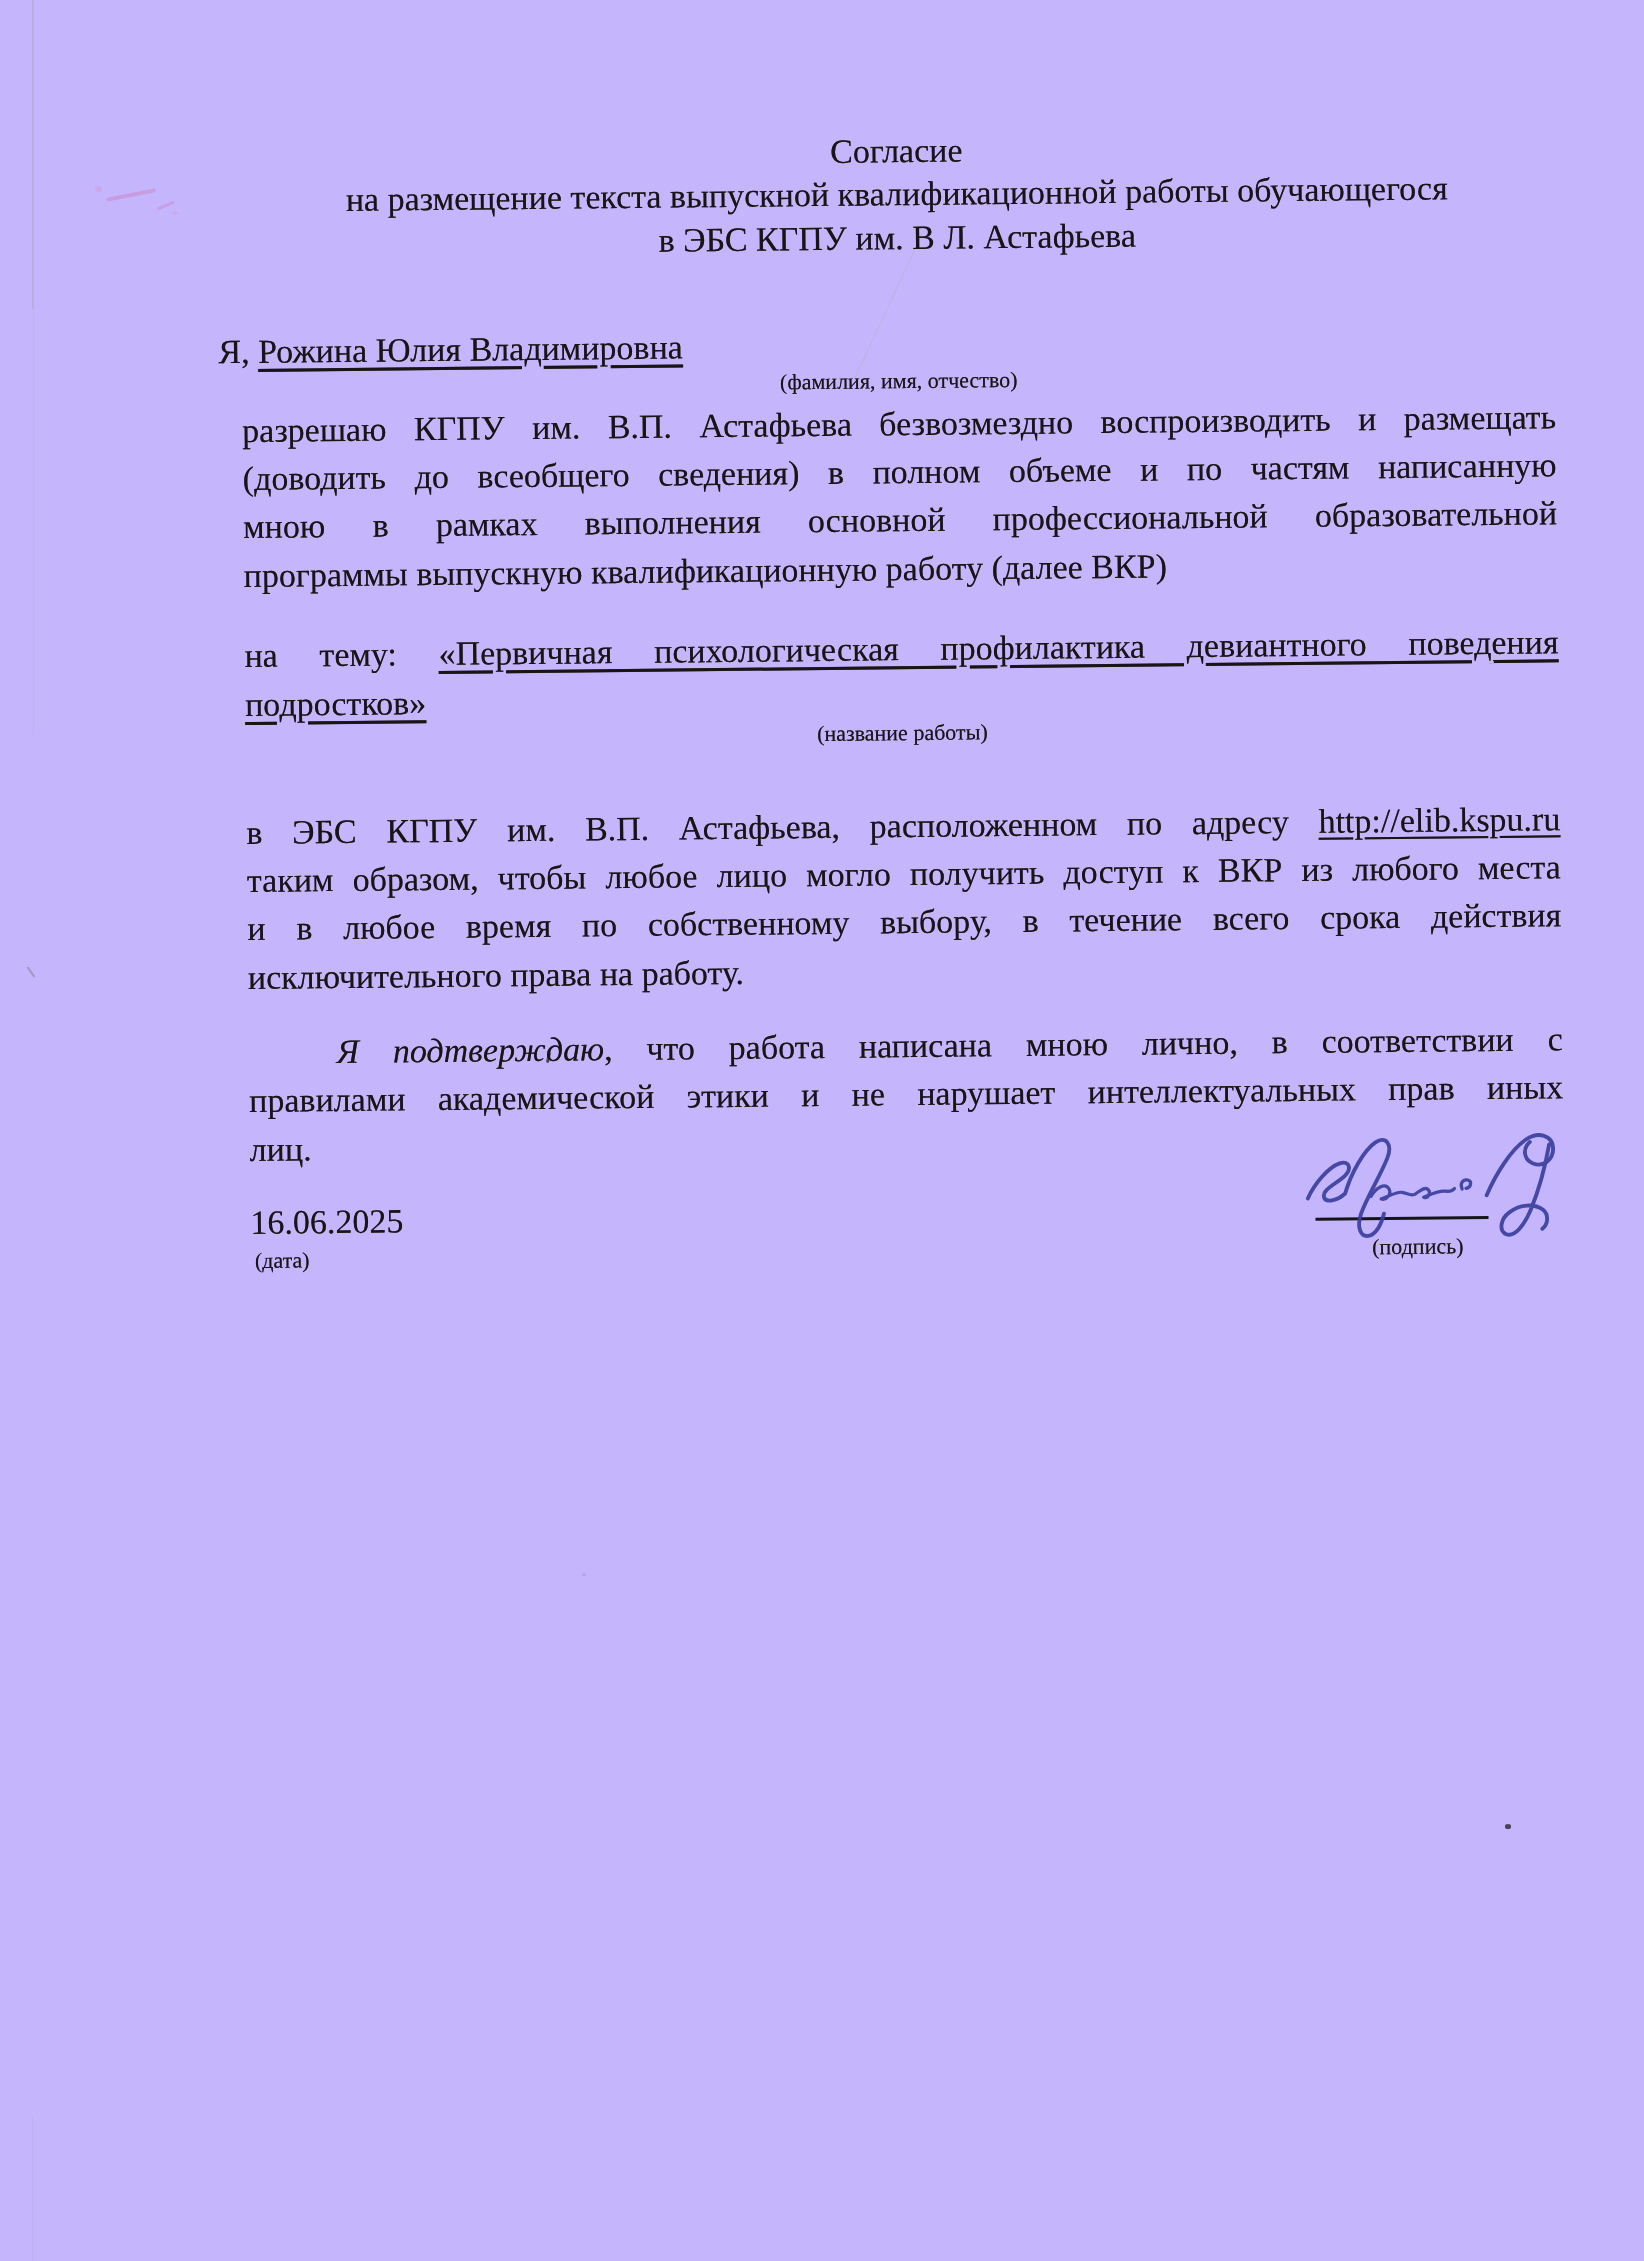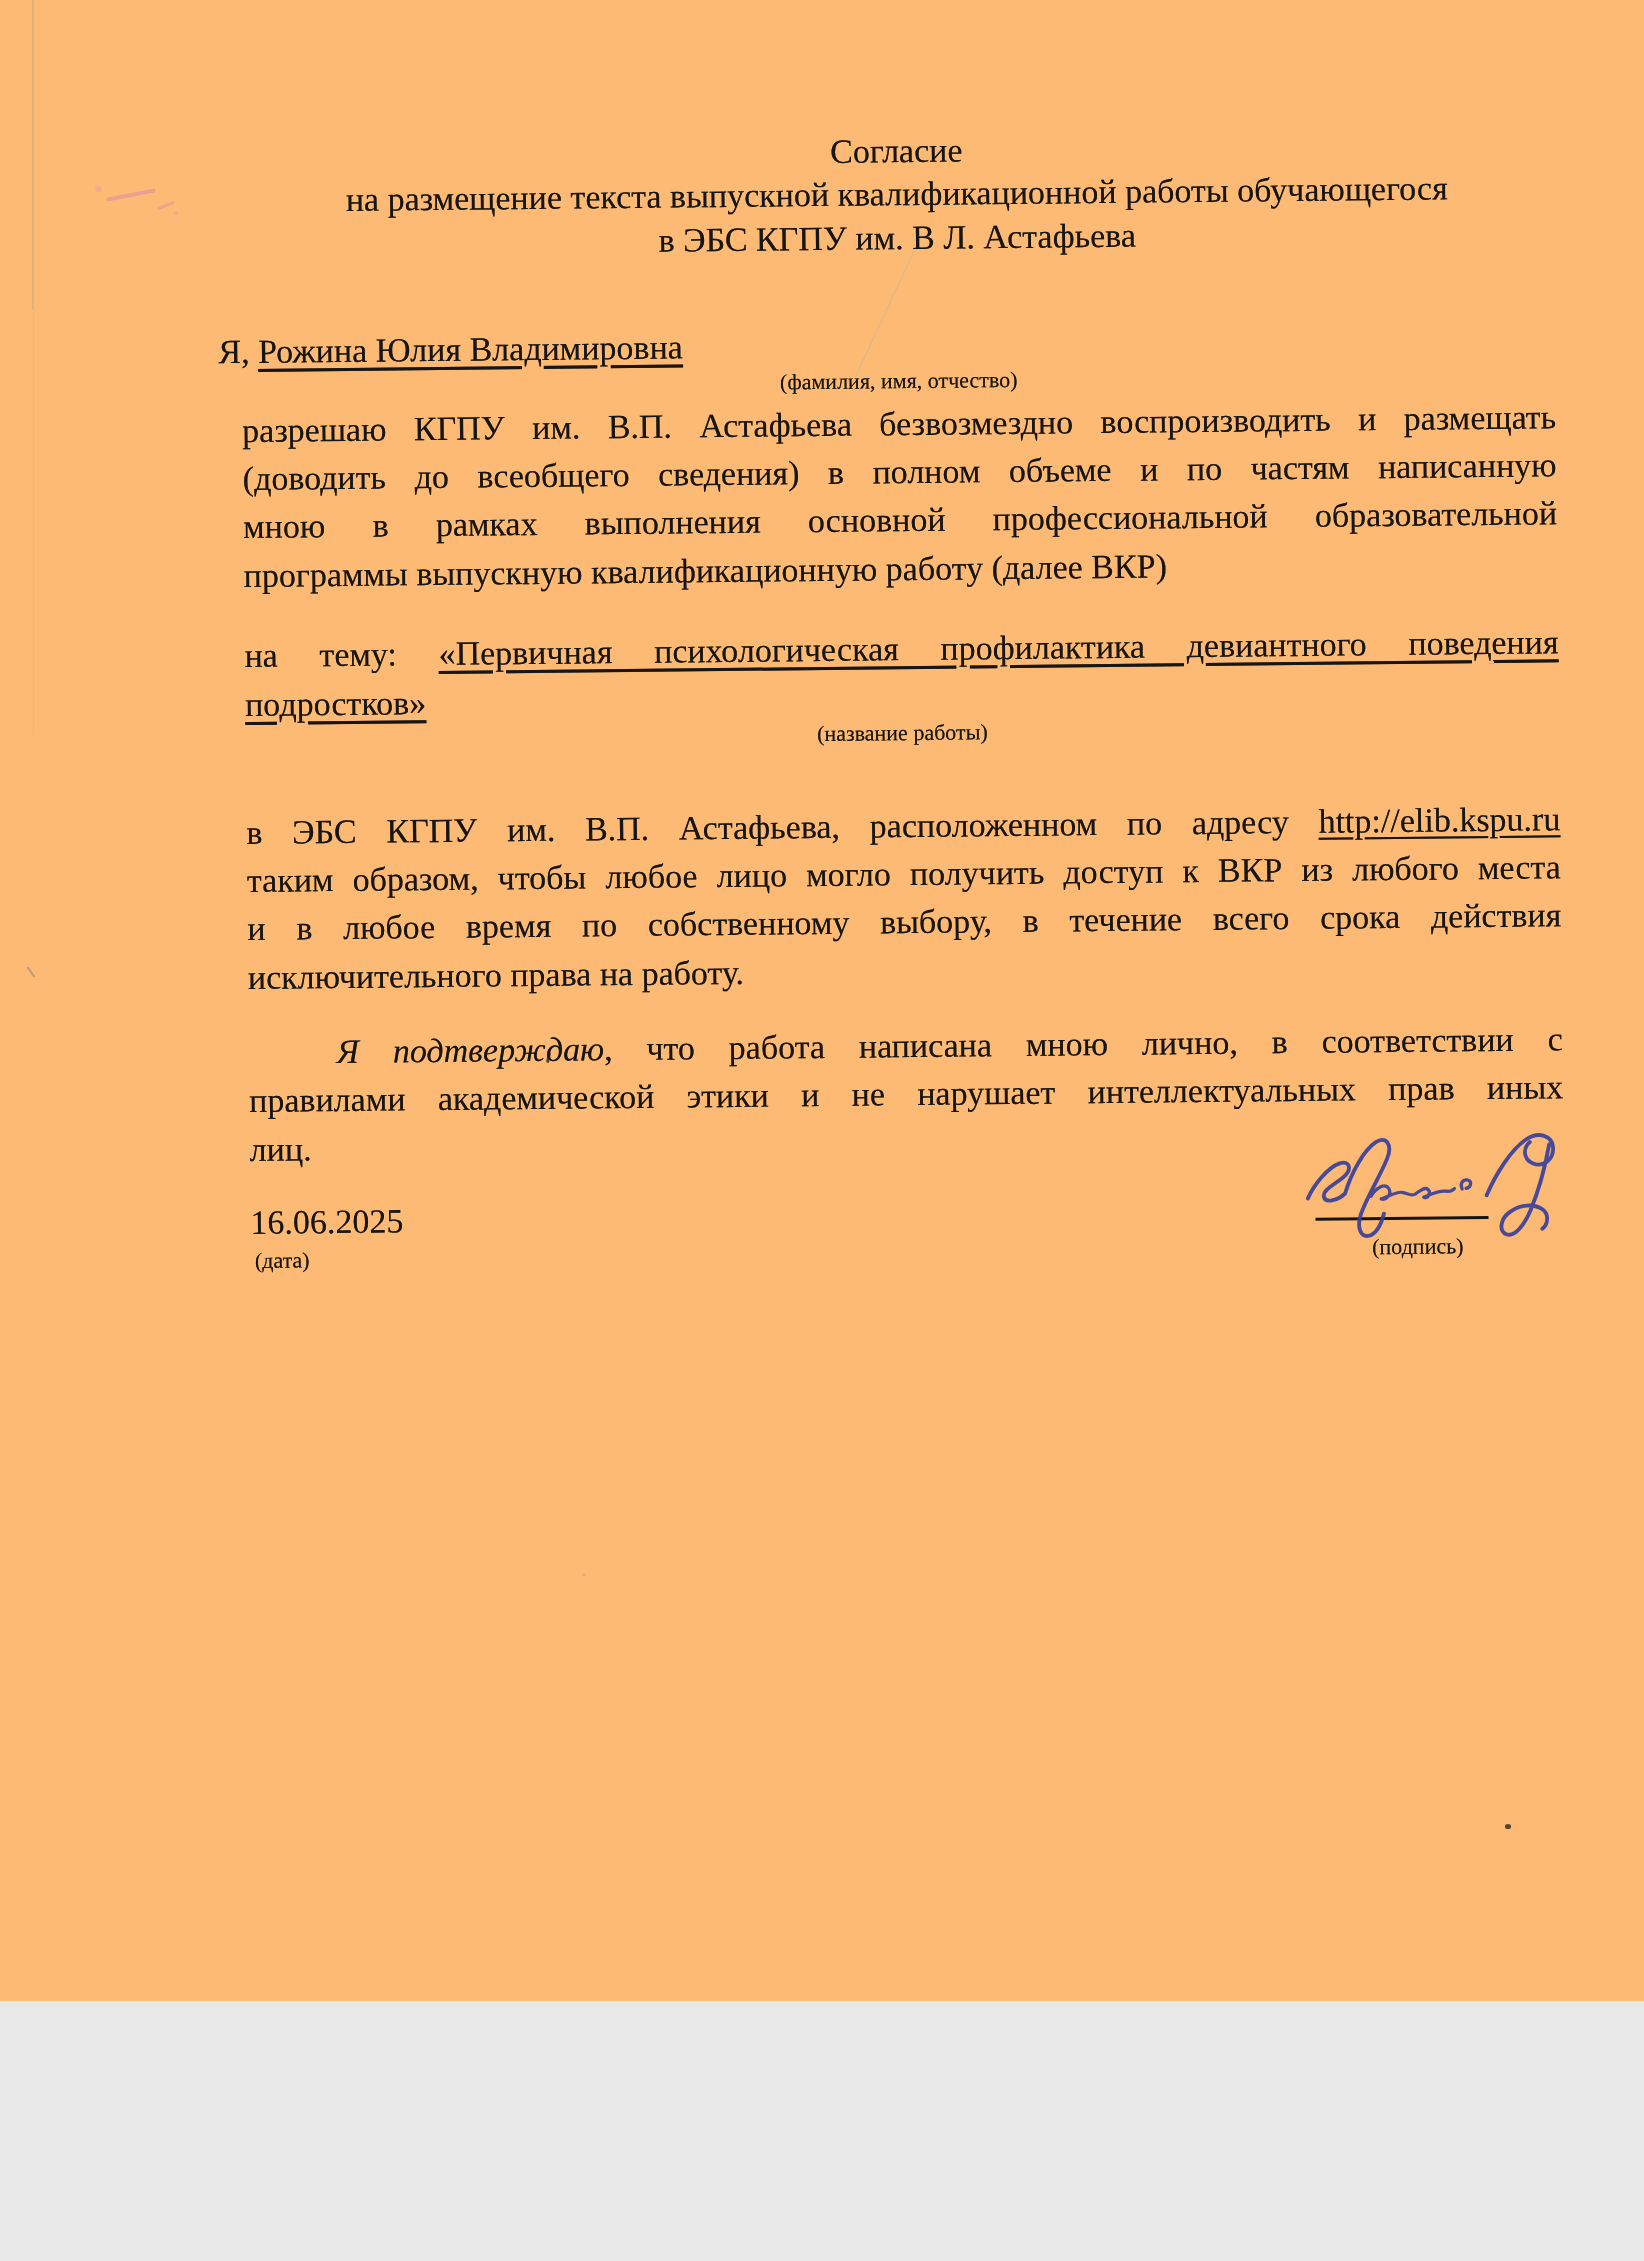--- a/index.html
+++ b/index.html
@@ -1,19 +1,19 @@
 <!DOCTYPE html>
 <html style="font-size:10.3px"><head>
 <meta charset="utf-8">
 <style>
   html,body{margin:0;padding:0;background:#e8e8e8;}
   .page{
     position:relative;
-    width:1644px;height:2001px;
-    background:#fdba74;
+    width:1644px;height:2261px;
+    background:#c4b5fd;
     overflow:hidden;
     font-family:"Liberation Serif","DejaVu Serif",serif;
     color:#181614;
   }
   
   .doc{
     position:absolute;inset:0;
     transform:rotate(-0.6deg);
     transform-origin:822px 696px;
   }

